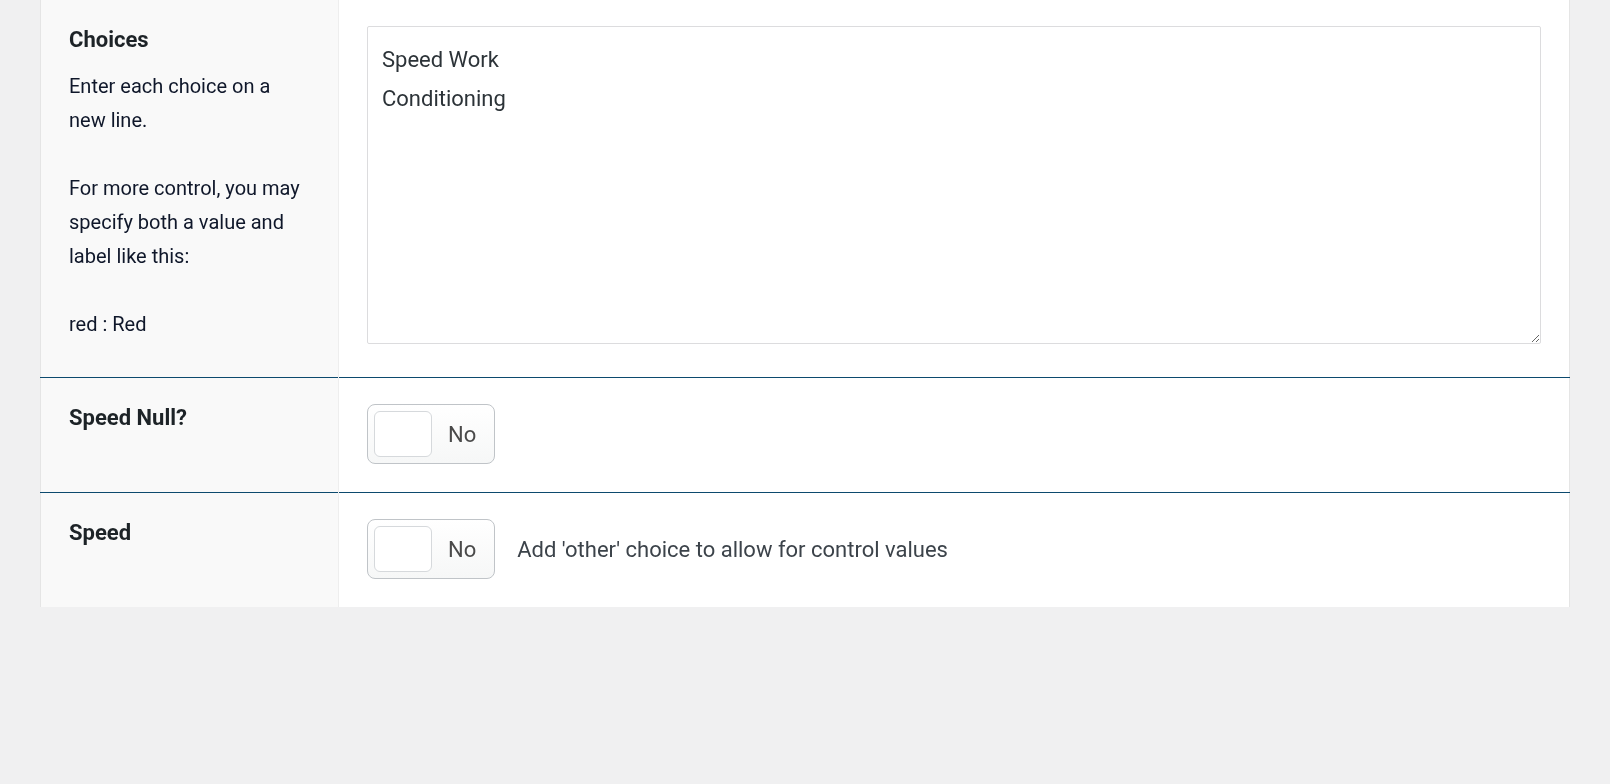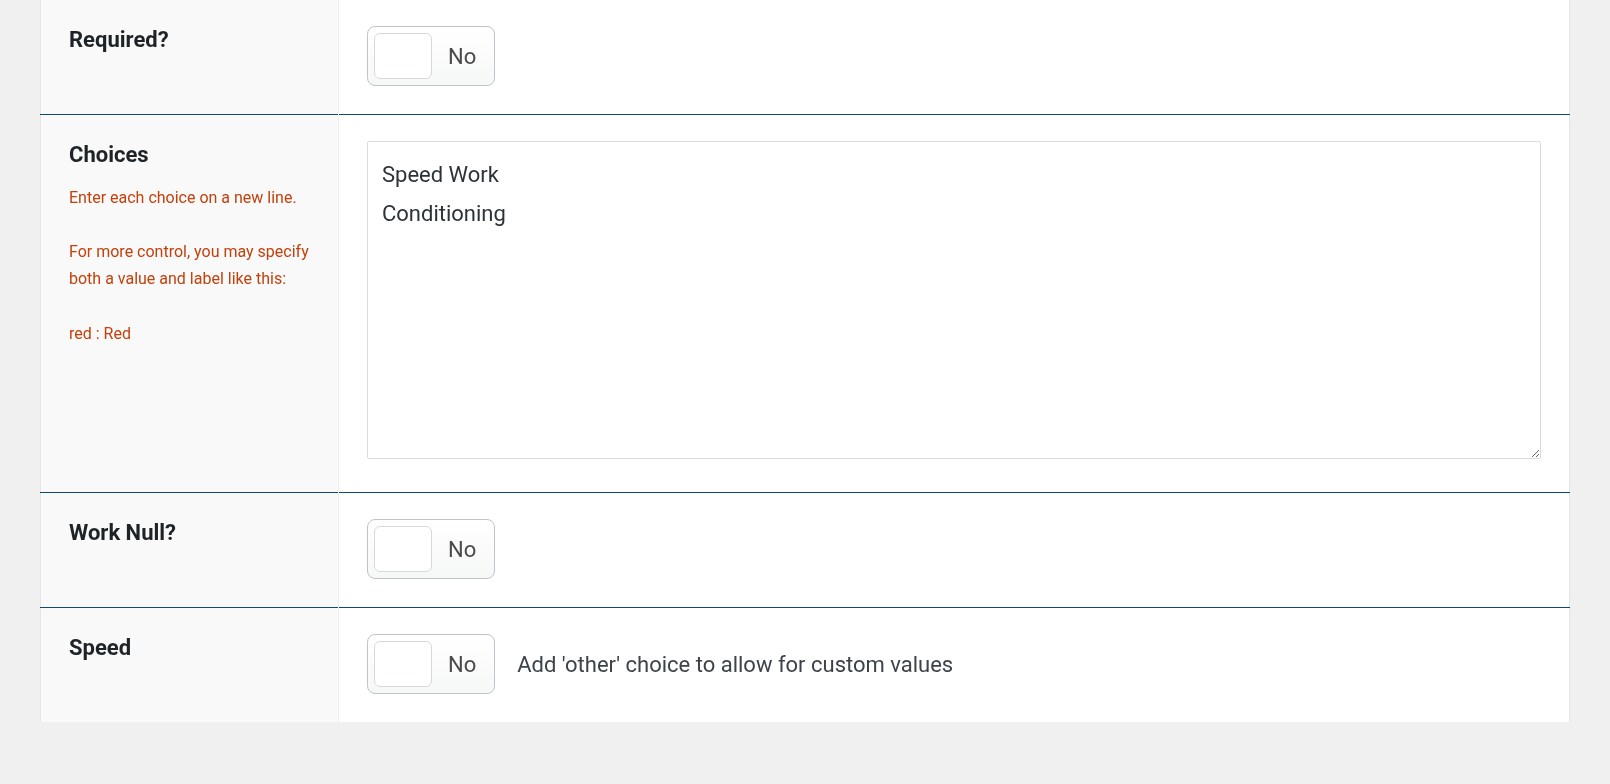--- a/index.html
+++ b/index.html
@@ -32,22 +32,22 @@
       padding: 26px 28px 28px 28px;
       border-right: 1px solid #eeeeee;
     }
     .label-title {
       font-weight: 700;
       color: #1d2327;
       font-size: 22px;
       line-height: 1.3;
     }
     .label-desc {
-      color: #c2410c;
-      font-size: 16px;
+      color: #0f172a;
+      font-size: 20px;
       line-height: 1.7;
       margin-top: 14px;
       white-space: pre-line;
     }
     .value-cell {
       vertical-align: top;
       padding: 26px 28px 28px 28px;
       background: #ffffff;
     }
     .value-row {
@@ -102,69 +102,58 @@
       font-size: 22px;
     }
   </style>
 </head>
 <body>
 
 <div class="page-wrap">
   <table class="settings-table">
     <tbody>
 
-      <tr>
-        <td class="label-cell">
-          <div class="label-title">Required?</div>
-        </td>
-        <td class="value-cell">
-          <div class="toggle">
-            <div class="toggle-knob"></div>
-            <span class="toggle-label">No</span>
-          </div>
-        </td>
-      </tr>
 
       <tr>
         <td class="label-cell">
           <div class="label-title">Choices</div>
           <div class="label-desc">Enter each choice on a new line.
 
 For more control, you may specify both a value and label like this:
 
 red : Red</div>
         </td>
         <td class="value-cell">
           <textarea class="choices-textarea" style="">Speed Work
 Conditioning</textarea>
         </td>
       </tr>
 
       <tr>
         <td class="label-cell">
-          <div class="label-title">Work Null?</div>
+          <div class="label-title">Speed Null?</div>
         </td>
         <td class="value-cell">
           <div class="toggle">
             <div class="toggle-knob"></div>
             <span class="toggle-label">No</span>
           </div>
         </td>
       </tr>
 
       <tr>
         <td class="label-cell">
           <div class="label-title">Speed</div>
         </td>
         <td class="value-cell">
           <div class="value-row">
             <div class="toggle">
               <div class="toggle-knob"></div>
               <span class="toggle-label">No</span>
             </div>
-            <span class="hint-text">Add 'other' choice to allow for custom values</span>
+            <span class="hint-text">Add 'other' choice to allow for control values</span>
           </div>
         </td>
       </tr>
 
     </tbody>
   </table>
 </div>
 
 </body></html>

